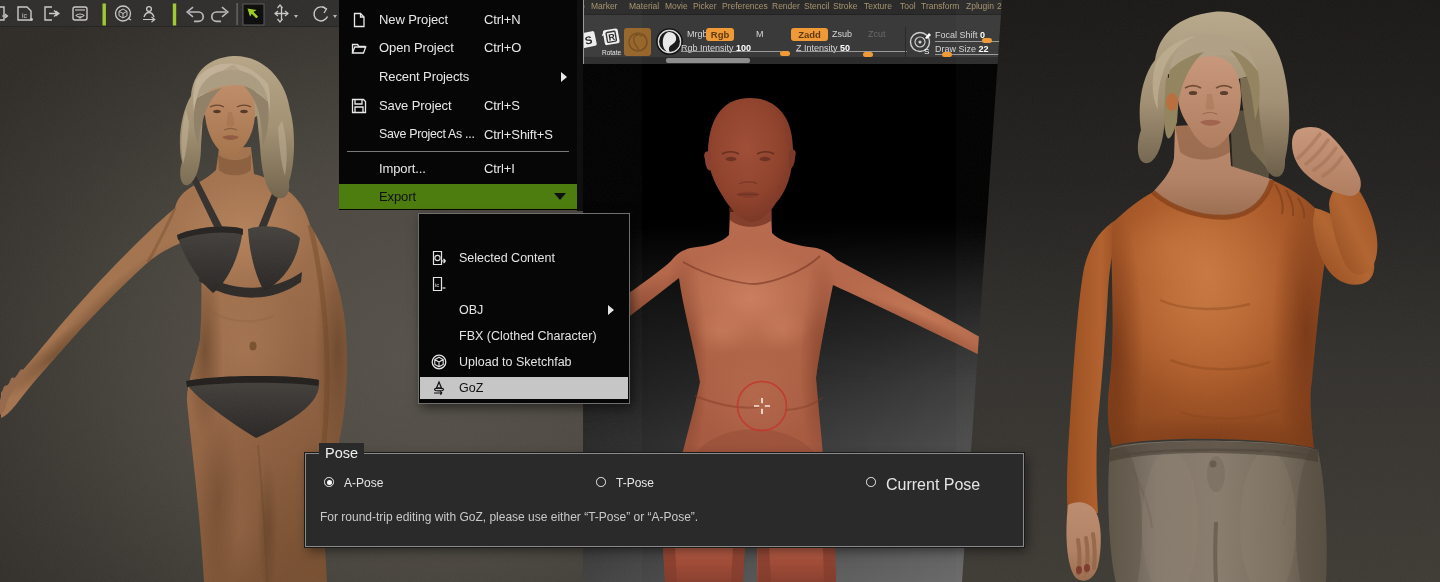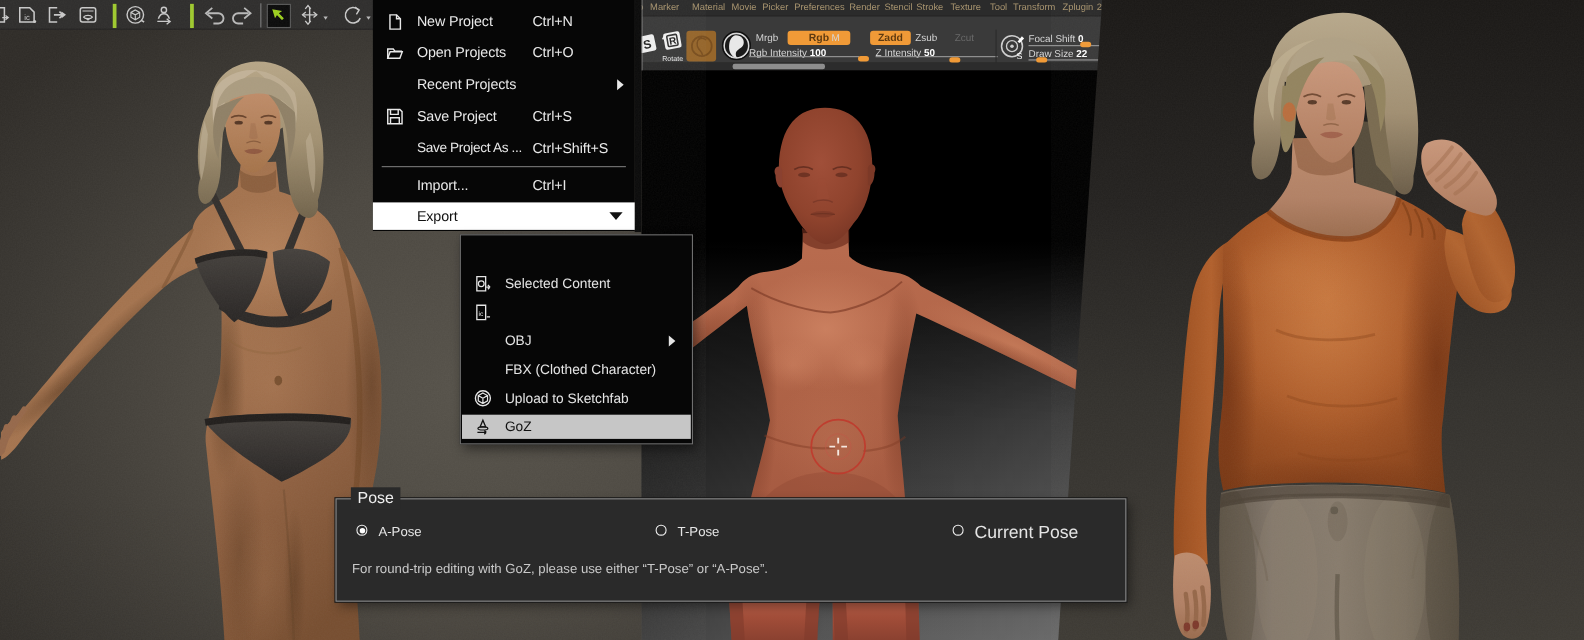--- a/index.html
+++ b/index.html
@@ -38,21 +38,21 @@
     -webkit-mask-image:linear-gradient(180deg,transparent 0%,#000 45%);mask-image:linear-gradient(180deg,transparent 0%,#000 45%);}
   #zb .ledge{position:absolute;left:0;top:0;width:1px;height:64px;background:#999;}
 
   
   #filemenu{left:339px;top:0;width:238px;height:210px;background:#060606;color:#e8e8e8;font-size:13px;letter-spacing:-0.1px;}
   #filemenu .row{position:absolute;left:0;width:100%;height:29px;line-height:29px;}
   #filemenu .lbl{position:absolute;left:40px;}
   #filemenu .sc{position:absolute;left:145px;}
   #filemenu .ico{position:absolute;left:12px;top:7px;width:16px;height:16px;}
   #filemenu .sep{position:absolute;left:8px;width:222px;height:1px;background:#787878;}
-  #filemenu .hl{background:#ffffff;color:#111;}
+  #filemenu .hl{background:#4d7c0f;color:#111;}
   .arrow-r{width:0;height:0;border-top:5px solid transparent;border-bottom:5px solid transparent;border-left:6px solid #e8e8e8;position:absolute;}
   .arrow-d{width:0;height:0;border-left:6px solid transparent;border-right:6px solid transparent;border-top:7px solid #111;position:absolute;}
 
   
   #submenu{left:418px;top:213px;width:212px;height:191px;background:#060606;border:1px solid #6f6f6f;box-shadow:3px 4px 10px rgba(0,0,0,0.5);color:#e4e4e4;font-size:12.5px;}
   #submenu .row{position:absolute;left:1px;width:208px;height:26px;line-height:26px;}
   #submenu .lbl{position:absolute;left:39px;}
   #submenu .ico{position:absolute;left:11px;top:5px;width:16px;height:16px;}
   #submenu .hl{background:#c6c6c6;color:#111;}
 
@@ -306,21 +306,21 @@
           <path d="M11 2.5c-4 2-5 5-4 8.5s4.5 5 4.5 8" fill="none" stroke="#7a4f1f" stroke-width="1.3"></path>
           <path d="M8 5c2-1.5 5-1.5 7 .5" fill="none" stroke="#7a4f1f" stroke-width="1.2"></path>
         </svg>
       <svg style="position:absolute;left:73px;top:13px" width="27" height="27" viewBox="0 0 27 27">
         <circle cx="13.5" cy="13.5" r="12" fill="#1a1a1a"></circle>
         <path d="M13 4 C18 4 21 8 20 12 C19 16 14 16.5 13 20 C12.5 23 14 25 16 25.5 C10 25 6.5 20 6.8 14 C7 8 9.5 4.5 13 4 Z" fill="#e8e8e8"></path>
         <circle cx="13.5" cy="13.5" r="11.3" fill="none" stroke="#d9d9d9" stroke-width="1.7"></circle>
         <circle cx="13.5" cy="13.5" r="12.6" fill="none" stroke="#111" stroke-width="1.4"></circle>
       </svg>
       <span class="zt" style="left:104px;top:14px">Mrgb</span>
-      <div class="zbtn" style="left:133px;top:13px;width:57px">Rgb</div>
+      <div class="zbtn" style="left:123px;top:13px;width:28px">Rgb</div>
       <span class="zt" style="left:173px;top:14px">M</span>
       <div class="zbtn" style="left:208px;top:13px;width:37px">Zadd</div>
       <span class="zt" style="left:249px;top:14px">Zsub</span>
       <span class="zt" style="left:285px;top:14px;color:#696969">Zcut</span>
       <span class="zt" style="left:98px;top:28px">Rgb Intensity <b style="color:#fff">100</b></span>
       <div class="ztrack" style="left:98px;top:35.5px;width:100px"></div>
       <div class="zhandle" style="left:197px;top:36px"></div>
       <span class="zt" style="left:213px;top:28px">Z Intensity <b style="color:#fff">50</b></span>
       <div class="ztrack" style="left:213px;top:35.5px;width:111px"></div>
       <div class="zhandle" style="left:280px;top:37px"></div>
@@ -672,21 +672,21 @@
           <path d="M9.5 1.5v3.5h3.5" fill="none" stroke="#e8e8e8" stroke-width="1.3"></path>
         </svg>
         <span class="lbl">New Project</span>
         <span class="sc">Ctrl+N</span>
       </div>
     <div class="row" style="top:33px">
         <svg class="ico" viewBox="0 0 16 16">
           <path d="M1.5 13V4.5h5l1.5 2h6.5" fill="none" stroke="#e8e8e8" stroke-width="1.3"></path>
           <path d="M1.5 13l2.2-6h11l-2.2 6z" fill="none" stroke="#e8e8e8" stroke-width="1.3"></path>
         </svg>
-        <span class="lbl">Open Projects</span>
+        <span class="lbl">Open Project</span>
         <span class="sc">Ctrl+O</span>
       </div>
     <div class="row" style="top:62px">
         <span class="lbl">Recent Projects</span>
         <span class="arrow-r" style="left:222px;top:10px"></span>
       </div>
     <div class="row" style="top:91px">
         <svg class="ico" viewBox="0 0 16 16">
           <path d="M1.5 1.5h11l2 2v11h-13z" fill="none" stroke="#e8e8e8" stroke-width="1.3"></path>
           <path d="M4 1.5v4.5h7V1.5M4 14.5V9h8v5.5" fill="none" stroke="#e8e8e8" stroke-width="1.3"></path>

